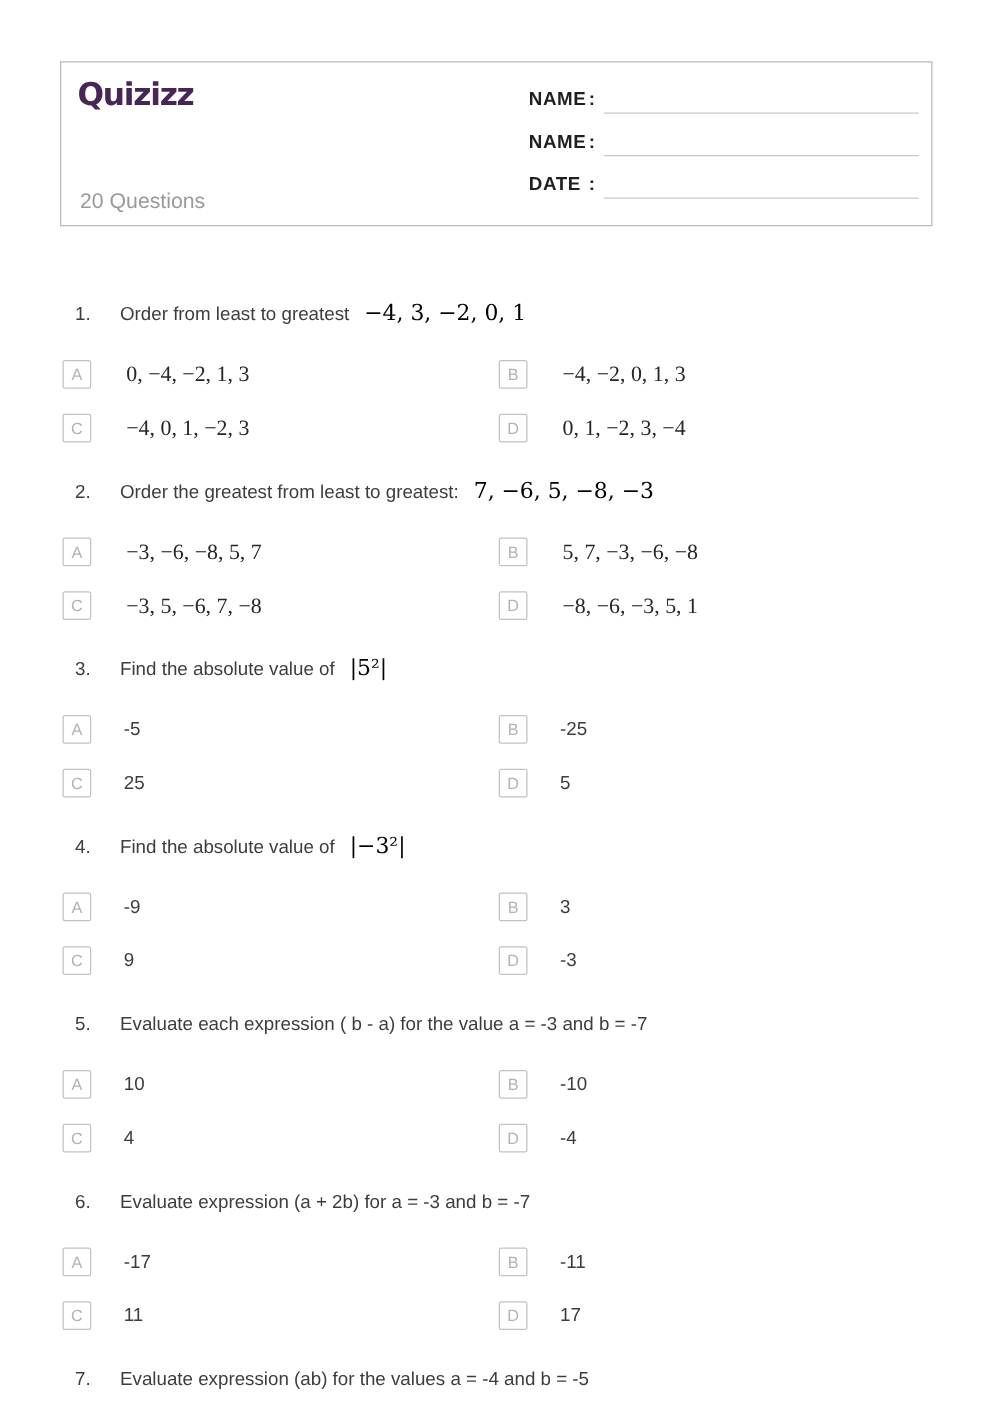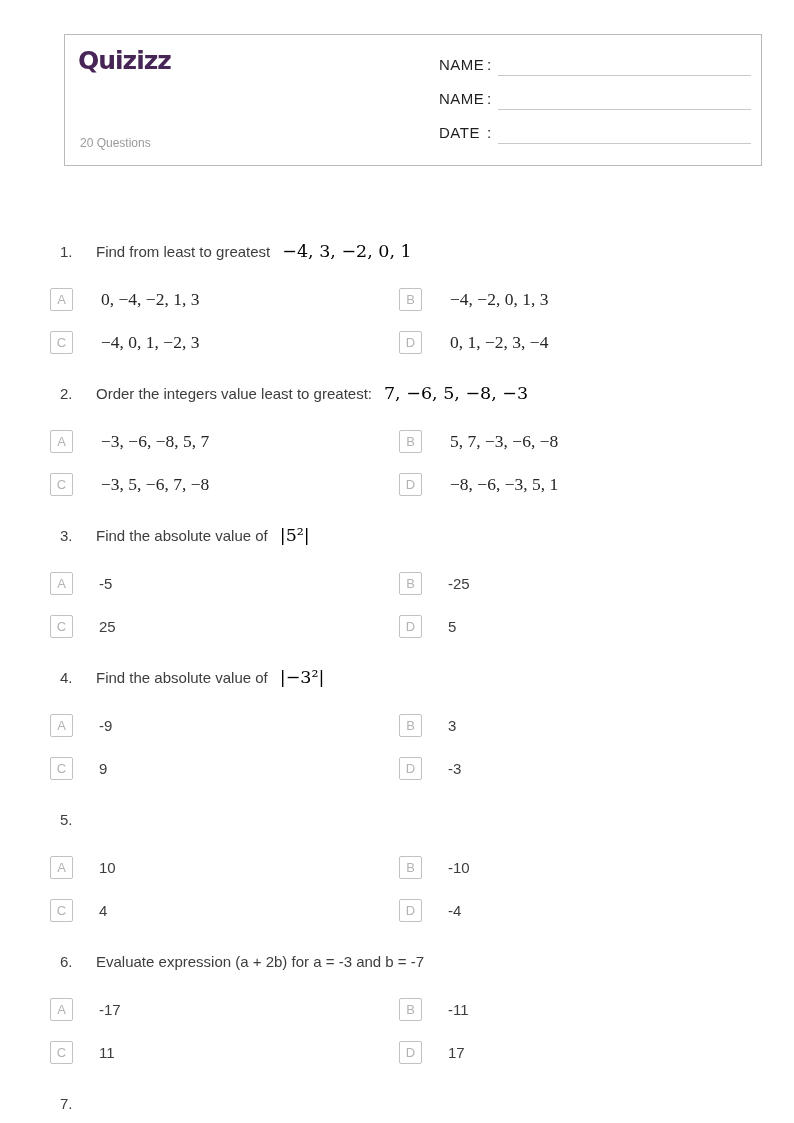--- a/index.html
+++ b/index.html
@@ -8,58 +8,58 @@
     background: #ffffff;
     font-family: "Liberation Sans", sans-serif;
     position: relative;
     overflow: hidden;
     color: #3d3d3d;
   }
 
   
   .header-box {
     position: absolute;
-    left: 48px; top: 34px;
+    left: 48px; top: 49px;
     width: 698px; height: 132px;
     border: 1px solid #b9b9b9;
     box-sizing: border-box;
     background: #ffffff;
-    margin-left: 16px;
   }
   .logo {
     position: absolute;
     left: 13px; top: 11px;
     font-family: "DejaVu Sans", "Liberation Sans", sans-serif;
     font-size: 25px;
     font-weight: 700;
     letter-spacing: -1px;
     color: #472556;
   }
   .header-title {
     position: absolute;
     left: 15px; top: 79px;
     font-size: 15.5px;
     color: #2d2d2d;
   }
   .header-subtitle {
     position: absolute;
     left: 15px; top: 101px;
-    font-size: 12px;
+    font-size: 17px;
     color: #9a9a9a;
   }
   .fields {
     position: absolute;
     left: 374px; top: 21px;
     width: 312px;
   }
   .field-row {
     display: flex;
     align-items: baseline;
     height: 20px;
     margin-bottom: 14px;
+    font-weight: bold;
   }
   .field-label {
     min-width: 48px;
     font-size: 15px;
     letter-spacing: 0.5px;
     color: #1f1f1f;
     white-space: nowrap;
   }
   .field-colon { color: #1f1f1f; font-size: 15px; }
   .field-line {
@@ -157,21 +157,21 @@
       <span class="field-colon">:</span>
       <span class="field-line"></span>
     </div>
   </div>
 </div>
 
 <div class="questions">
     <section class="question">
     <div class="q-row">
       <span class="q-num">1.</span>
-      <span class="q-text">Find from least to greatest</span>
+      <span class="q-text">Order from least to greatest</span>
       <span class="q-math">−4, 3, −2, 0, 1</span>
     </div>
     <div class="options">
         <div class="option">
     <span class="opt-letter">A</span>
     <span class="opt-text serif">0, −4, −2, 1, 3</span>
   </div>
         <div class="option">
     <span class="opt-letter">B</span>
     <span class="opt-text serif">−4, −2, 0, 1, 3</span>
@@ -182,21 +182,21 @@
   </div>
         <div class="option">
     <span class="opt-letter">D</span>
     <span class="opt-text serif">0, 1, −2, 3, −4</span>
   </div>
       </div>
   </section>
     <section class="question">
     <div class="q-row">
       <span class="q-num">2.</span>
-      <span class="q-text">Order the integers value least to greatest:</span>
+      <span class="q-text">Order the greatest from least to greatest:</span>
       <span class="q-math">7, −6, 5, −8, −3</span>
     </div>
     <div class="options">
         <div class="option">
     <span class="opt-letter">A</span>
     <span class="opt-text serif">−3, −6, −8, 5, 7</span>
   </div>
         <div class="option">
     <span class="opt-letter">B</span>
     <span class="opt-text serif">5, 7, −3, −6, −8</span>
@@ -257,20 +257,21 @@
   </div>
         <div class="option">
     <span class="opt-letter">D</span>
     <span class="opt-text">-3</span>
   </div>
       </div>
   </section>
     <section class="question">
     <div class="q-row">
       <span class="q-num">5.</span>
+      <span class="q-text">Evaluate each expression ( b - a) for the value a = -3 and b = -7</span>
 
     </div>
     <div class="options">
         <div class="option">
     <span class="opt-letter">A</span>
     <span class="opt-text">10</span>
   </div>
         <div class="option">
     <span class="opt-letter">B</span>
     <span class="opt-text">-10</span>
@@ -306,17 +307,18 @@
   </div>
         <div class="option">
     <span class="opt-letter">D</span>
     <span class="opt-text">17</span>
   </div>
       </div>
   </section>
     <section class="question">
     <div class="q-row">
       <span class="q-num">7.</span>
+      <span class="q-text">Evaluate expression (ab) for the values a = -4 and b = -5</span>
 
     </div>
 
   </section>
   </div>
 
 </body></html>

